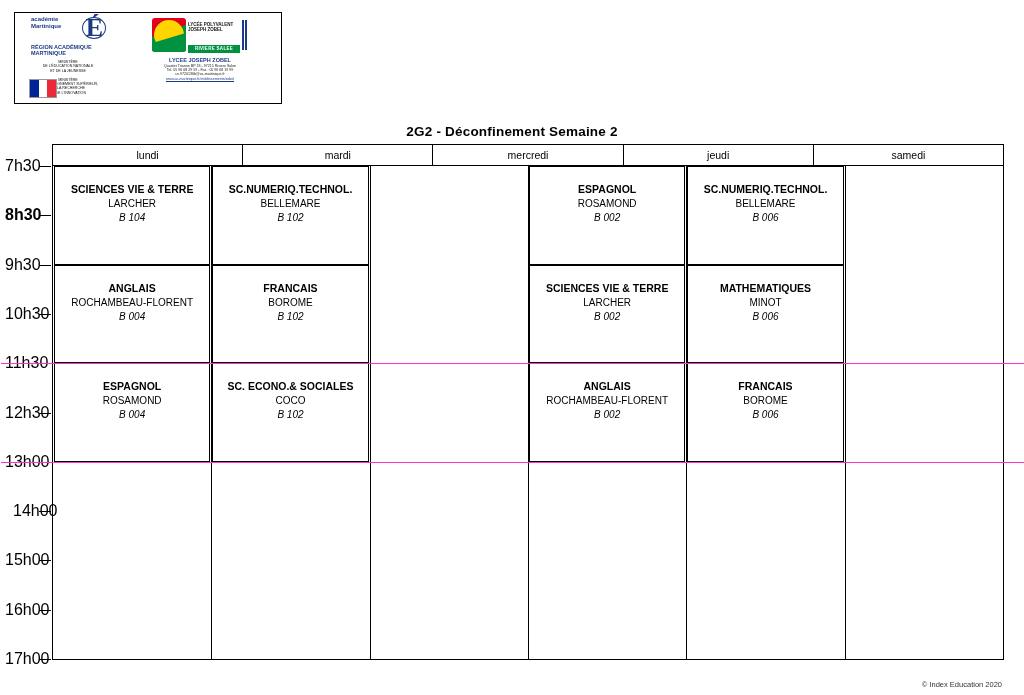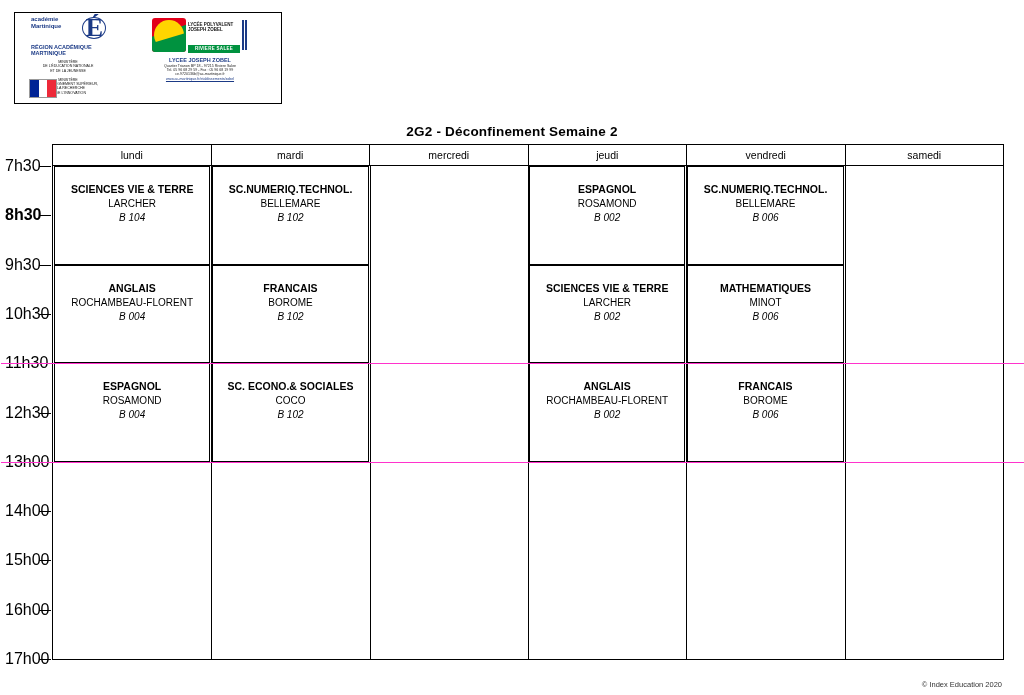--- a/index.html
+++ b/index.html
@@ -303,21 +303,20 @@
 </div>
 
 <div class="doc-title">2G2 - Déconfinement Semaine 2</div>
 
 <div class="grid-wrap">
   <div class="head-row" id="day-header">
       <div class="head-cell">lundi</div>
       <div class="head-cell">mardi</div>
       <div class="head-cell">mercredi</div>
       <div class="head-cell">jeudi</div>
-      <div class="head-cell">vendredi</div>
       <div class="head-cell">samedi</div>
     </div>
   <div class="body-grid" id="body-grid">
       <div class="col-sep" style="left: 158.333px;"></div>
       <div class="col-sep" style="left: 316.667px;"></div>
       <div class="col-sep" style="left: 475px;"></div>
       <div class="col-sep" style="left: 633.333px;"></div>
       <div class="col-sep" style="left: 791.667px;"></div>
       <div class="time-label" style="top: -5px;">7h30</div>
       <div class="tick" style="top: 0px;"></div>
@@ -326,21 +325,21 @@
       <div class="time-label" style="top: 93.6px;">9h30</div>
       <div class="tick" style="top: 98.6px;"></div>
       <div class="time-label" style="top: 142.9px;">10h30</div>
       <div class="tick" style="top: 147.9px;"></div>
       <div class="time-label" style="top: 192.2px;">11h30</div>
       <div class="tick" style="top: 197.2px;"></div>
       <div class="time-label" style="top: 241.5px;">12h30</div>
       <div class="tick" style="top: 246.5px;"></div>
       <div class="time-label" style="top: 290.8px;">13h00</div>
       <div class="tick" style="top: 295.8px;"></div>
-      <div class="time-label" style="top: 340.1px;">14h00</div>
+      <div class="time-label" style="top: 340.1px; margin-left: 8px;">14h00</div>
       <div class="tick" style="top: 345.1px;"></div>
       <div class="time-label" style="top: 389.4px;">15h00</div>
       <div class="tick" style="top: 394.4px;"></div>
       <div class="time-label" style="top: 438.7px;">16h00</div>
       <div class="tick" style="top: 443.7px;"></div>
       <div class="time-label" style="top: 488px;">17h00</div>
       <div class="tick" style="top: 493px;"></div>
       <div class="pink-line" style="top: 197.2px; border-top-color: rgb(255, 51, 204);"></div>
       <div class="pink-line" style="top: 295.8px; border-top-color: rgb(255, 51, 204);"></div>
       <div class="course" style="left: 1px; top: 0px; width: 156.333px; height: 98.6px;">

